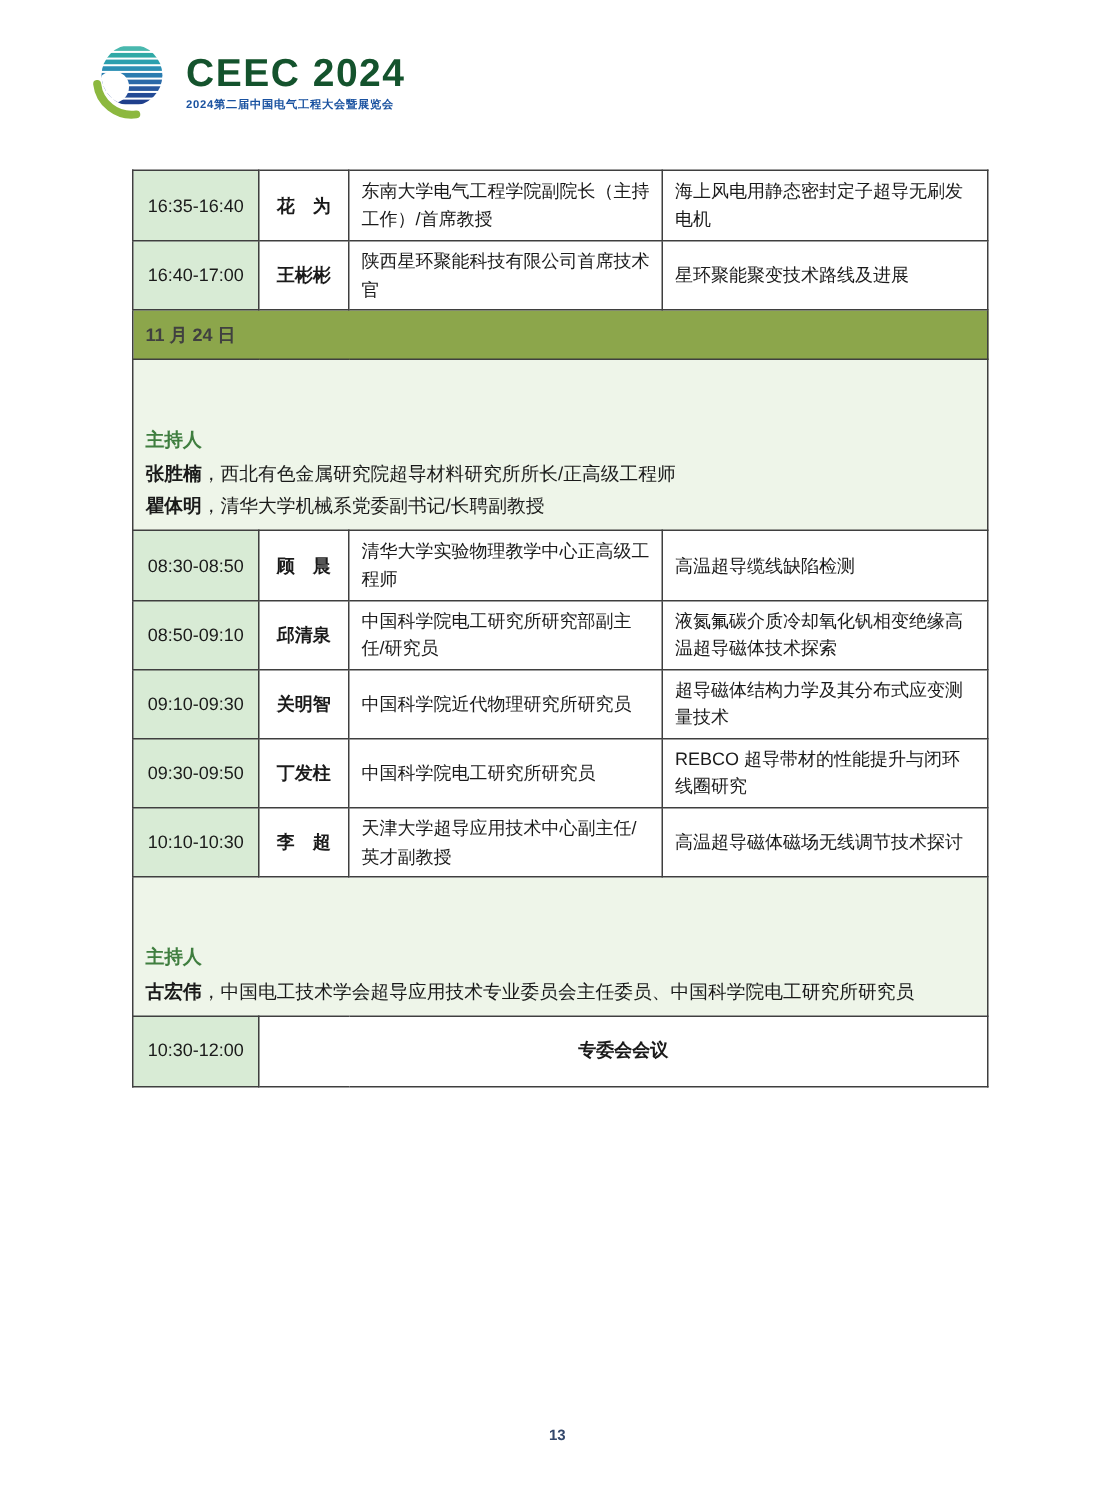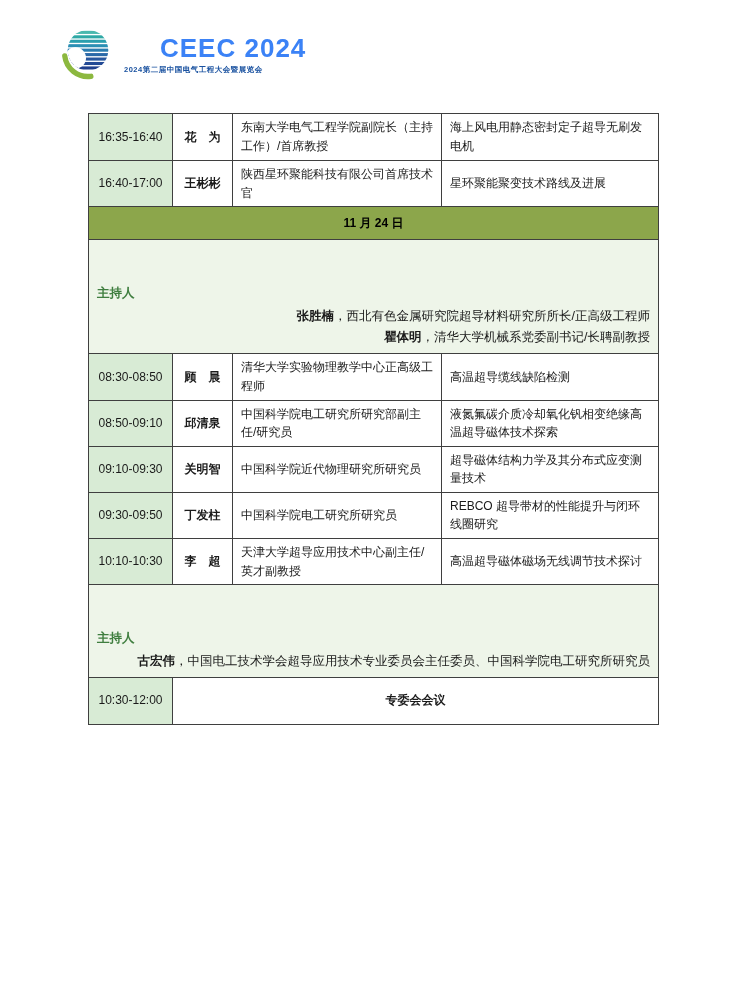--- a/index.html
+++ b/index.html
@@ -30,26 +30,26 @@
     vertical-align:middle;
     word-break:break-all;
   }
   td.time{text-align:center;padding:4px 2px;font-size:12.5px;}
   td.name{text-align:center;font-weight:bold;font-size:13px;padding:4px 3px;}
   td.title{text-align:left;}
   td.topic{text-align:left;}
   tr.h47 td{height:38px;}
   tr.h45 td{height:36px;}
   td.datehead{
-    height:24px;text-align:center;font-weight:bold;font-size:13.5px;
-    color:#000000;padding:3px 0;
+    height:24px;font-weight:bold;font-size:13.5px;
+    color:#404040;padding:3px 0;
   }
   td.chair{padding:6px 10px;vertical-align:top;}
   .chair-label{font-weight:bold;font-size:12.5px;margin-bottom:2px;margin-top:40px;}
-  .chair-line{font-size:12.5px;line-height:1.75;color:#1a1a1a;text-align:right;}
+  .chair-line{font-size:12.5px;line-height:1.75;color:#1a1a1a;}
   .chair-line .cname{font-weight:bold;}
   td.final-cell{text-align:center;font-weight:bold;font-size:12.5px;height:38px;}
   
   .pageno{
     position:absolute;left:0;top:952px;width:100%;
     text-align:center;font-size:10px;font-weight:bold;
   }
 </style>
 </head>
 <body>
@@ -71,21 +71,21 @@
         <rect x="6" y="23.4" width="50" height="3.2" fill="#2a7cb0"></rect>
         <rect x="6" y="28" width="50" height="3.2" fill="#2a69a8"></rect>
         <rect x="6" y="32.6" width="50" height="3.2" fill="#27579e"></rect>
         <rect x="6" y="37.2" width="50" height="3.2" fill="#234a95"></rect>
         <rect x="6" y="41.8" width="50" height="3.2" fill="#1f3f8c"></rect>
         <circle cx="18" cy="33" r="11" fill="#ffffff"></circle>
       </g>
       <path d="M7 31 A 24 24 0 0 0 34 52" stroke="#8cb83f" stroke-width="5.5" fill="none" stroke-linecap="round"></path>
     </svg>
     <div class="logo-text">
-      <div class="logo-title" style="color:#3b82f6;margin-left:36px;">CEEC 2024</div>
+      <div class="logo-title" style="color:#14532d;">CEEC 2024</div>
       <div class="logo-sub" style="color:#1a52a0;">2024第二届中国电气工程大会暨展览会</div>
     </div>
   </div>
 
   <table class="sched">
     <colgroup>
       <col style="width:84px">
         <col style="width:60px">
         <col style="width:209px">
         <col style="width:217px">
@@ -155,14 +155,15 @@
         </td>
       </tr>
 
       <tr>
         <td class="time" style="background:#d8ebd5;height:38px;">10:30-12:00</td>
         <td class="final-cell" colspan="3">专委会会议</td>
       </tr>
     </tbody>
   </table>
 
+  <div class="pageno" style="color:#33476b">13</div>
 
 </div>
 
 </body></html>

